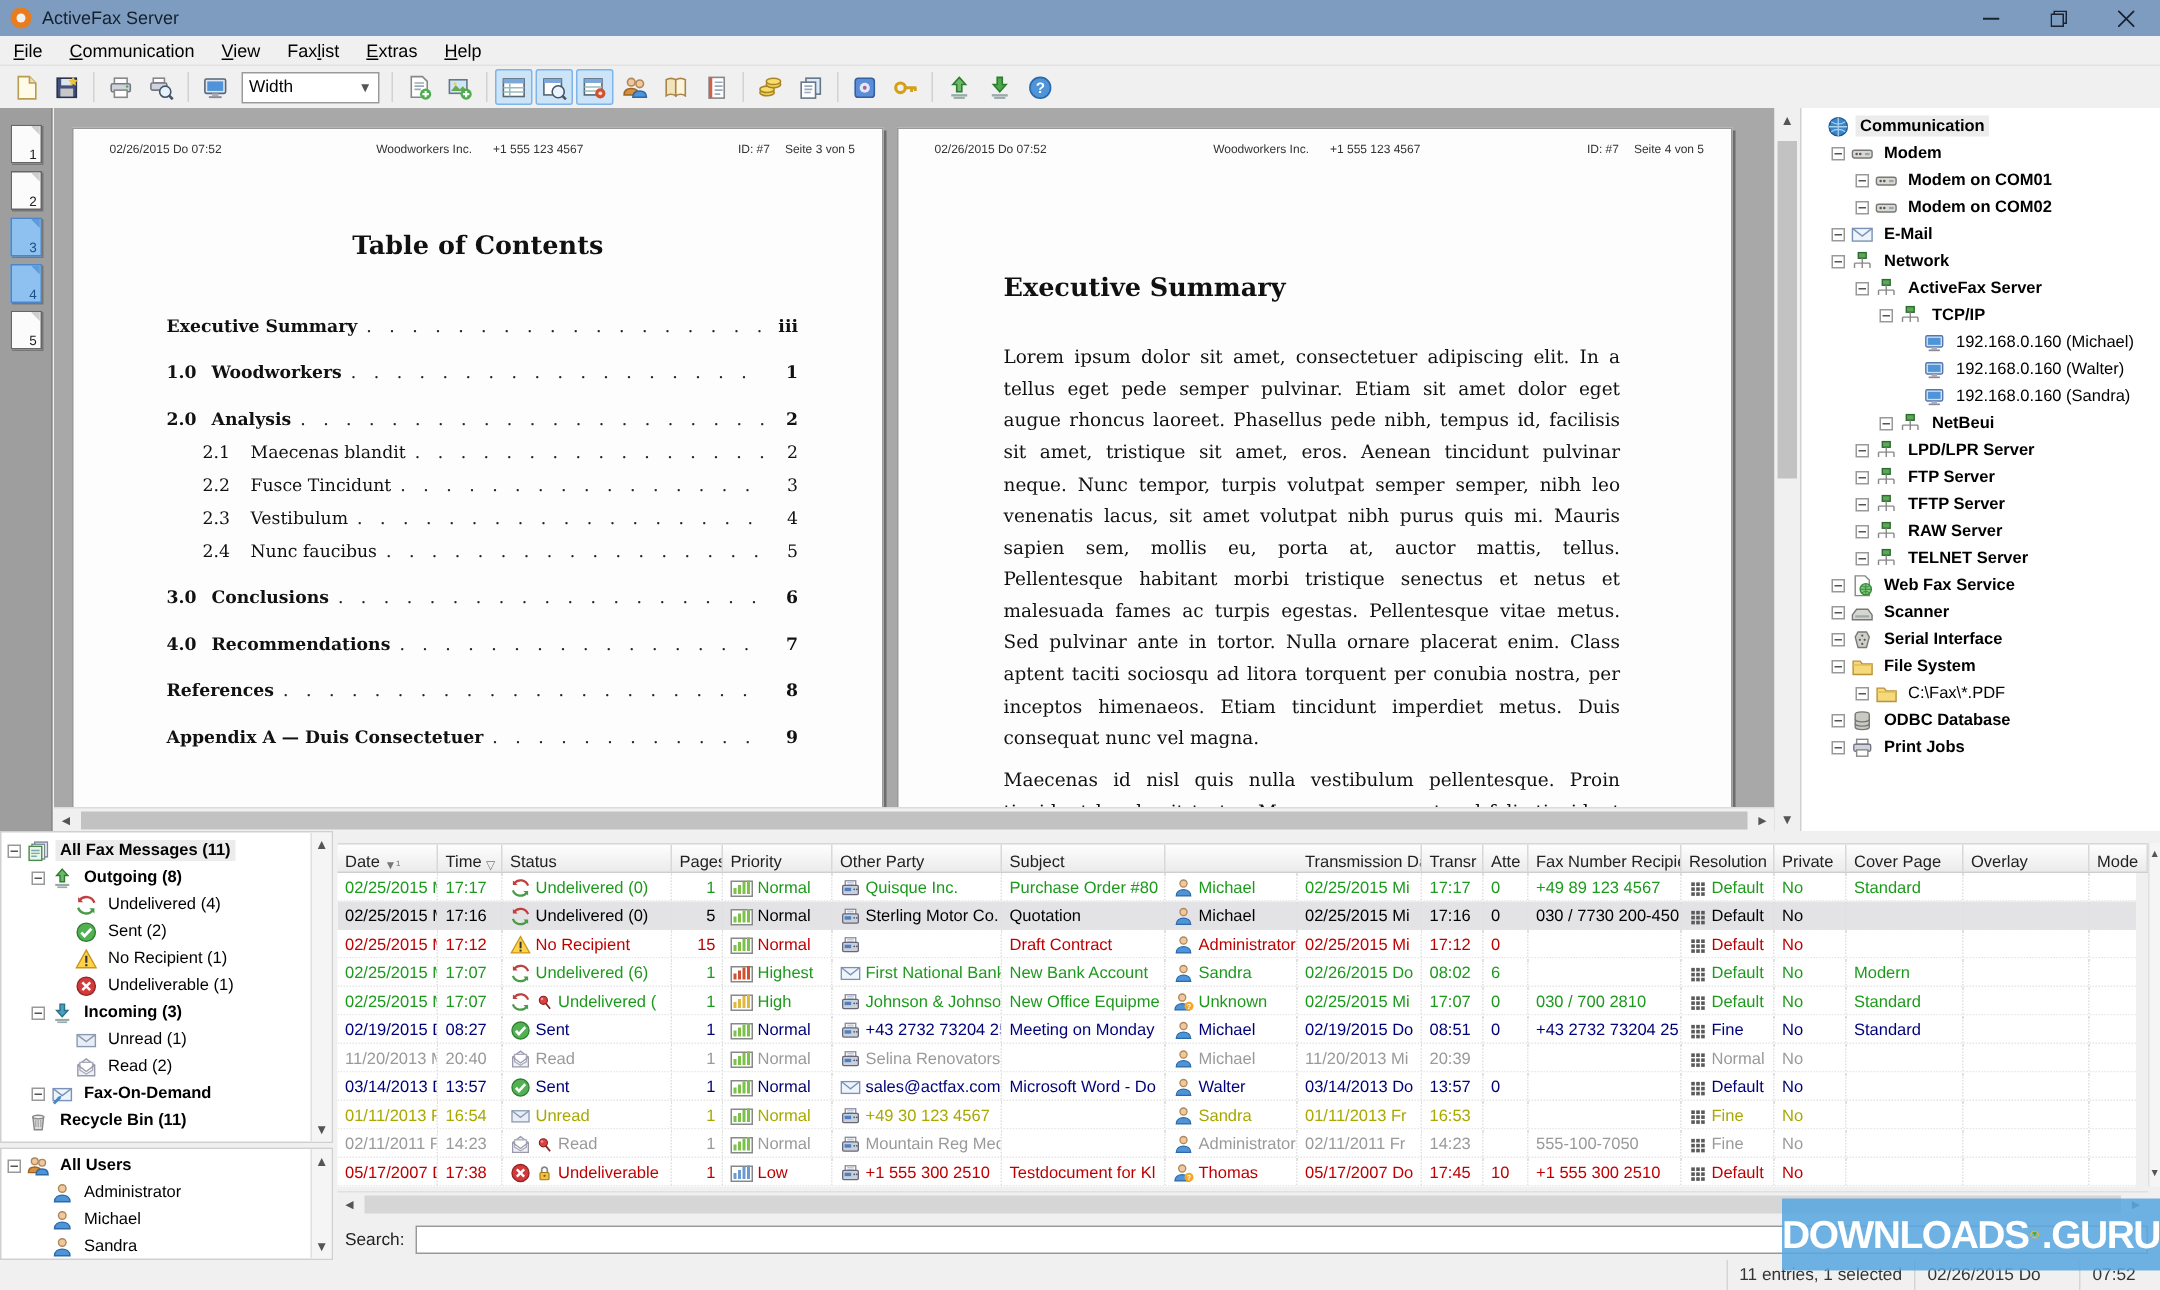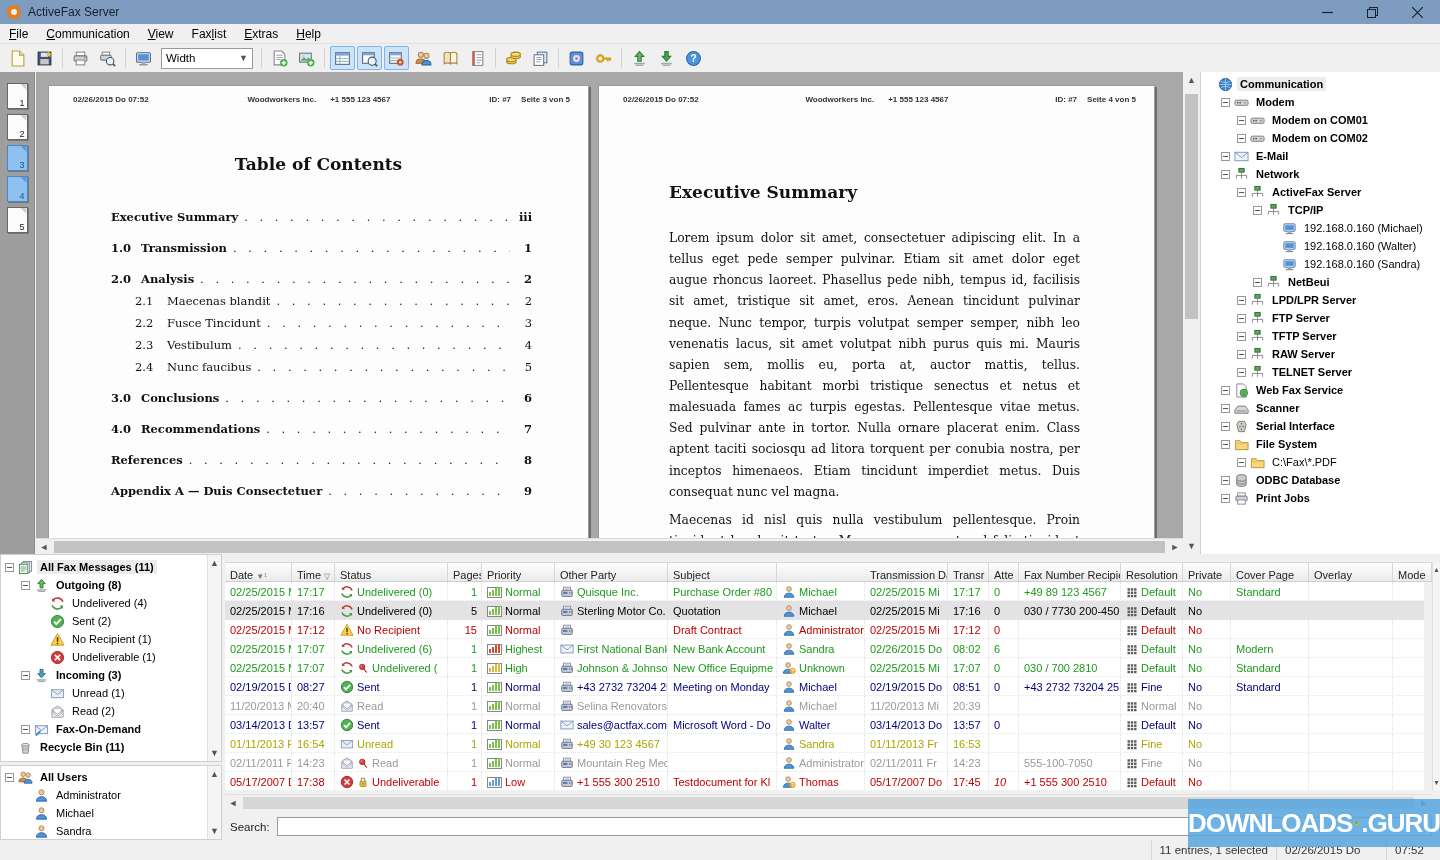--- a/index.html
+++ b/index.html
@@ -48,21 +48,21 @@
 .thumb.active .corner { background: #5f9bd8; }
 .thumb .num { position: absolute; bottom: 0; right: 2px; font-size: 9px; color: #222; }
 .thumb.active .num { color: #1b4f8a; }
 
 .preview { position: absolute; left: 36px; top: 0; width: 1147px; height: 482px;
   background: #a8a8a8; overflow: hidden; }
 .page { position: absolute; top: 13px; background: #fdfdfd;
   box-shadow: 2px 2px 0 rgba(60,60,60,.55); border: 1px solid #9a9a9a;
   font-family: "DejaVu Serif", serif; overflow: hidden; }
 .page-head { position: absolute; top: 9px; left: 24px; right: 18px; display: flex;
-  font-family: "Liberation Sans", sans-serif; font-size: 8px; font-weight: bold; color: #333; align-items: flex-end; }
+  font-family: "Liberation Sans", sans-serif; font-size: 8px; font-weight: normal; color: #333; align-items: flex-end; }
 .ph-c { margin: 0 auto; display: flex; gap: 14px; }
 .ph-r { display: flex; gap: 10px; }
 .doc-title-center { text-align: center; font-size: 17px; font-weight: bold; margin-top: 68px; color: #111; }
 .toc { margin: 36px 56px 0 62px; font-size: 11.5px; color: #111; }
 .toc-line { display: flex; align-items: baseline; margin-top: 17px; }
 .toc-line.sub { margin-top: 8px; }
 .toc-line.main-entry { font-weight: bold; }
 .toc-num { width: 30px; flex: none; }
 .toc-line.sub .toc-num { margin-left: 24px; width: 32px; }
 .toc-label { flex: none; padding-right: 6px; }
@@ -406,21 +406,21 @@
         <div class="doc-title-center">Table of Contents</div>
         <div class="toc" id="toc">
             <div class="toc-line main-entry">
               <span class="toc-num" style="width: 0px;"></span>
               <span class="toc-label">Executive Summary</span>
               <span class="toc-dots">. . . . . . . . . . . . . . . . . . . . . . . . . . . . . . . . . . . . . . . . . . . . . . . . . . . . . . . . . . . . . . . . . . . . . . </span>
               <span class="toc-page">iii</span>
             </div>
             <div class="toc-line main-entry">
               <span class="toc-num">1.0</span>
-              <span class="toc-label">Transmission</span>
+              <span class="toc-label">Woodworkers</span>
               <span class="toc-dots">. . . . . . . . . . . . . . . . . . . . . . . . . . . . . . . . . . . . . . . . . . . . . . . . . . . . . . . . . . . . . . . . . . . . . . </span>
               <span class="toc-page">1</span>
             </div>
             <div class="toc-line main-entry">
               <span class="toc-num">2.0</span>
               <span class="toc-label">Analysis</span>
               <span class="toc-dots">. . . . . . . . . . . . . . . . . . . . . . . . . . . . . . . . . . . . . . . . . . . . . . . . . . . . . . . . . . . . . . . . . . . . . . </span>
               <span class="toc-page">2</span>
             </div>
             <div class="toc-line sub">
@@ -1878,21 +1878,21 @@
                   <text x="12.2" y="13.4" font-size="5.5" font-weight="bold" text-anchor="middle" fill="#fff">?</text>
                 </svg></span>
               <span>Thomas</span>
             </div>
             <div class="td" style="width: 83px;">
               <span>05/17/2007 Do</span>
             </div>
             <div class="td" style="width: 41px;">
               <span>17:45</span>
             </div>
-            <div class="td" style="width: 30px; font-style: italic;">
+            <div class="td" style="width: 30px;">
               <span>10</span>
             </div>
             <div class="td" style="width: 102px;">
               <span>+1 555 300 2510</span>
             </div>
             <div class="td" style="width: 62px;">
               <span class="ic small"><svg viewBox="0 0 16 16">
                   <g fill="#5a5a5a">
                     <rect x="2" y="3" width="3.2" height="3.2"></rect>
                     <rect x="6.4" y="3" width="3.2" height="3.2"></rect>

